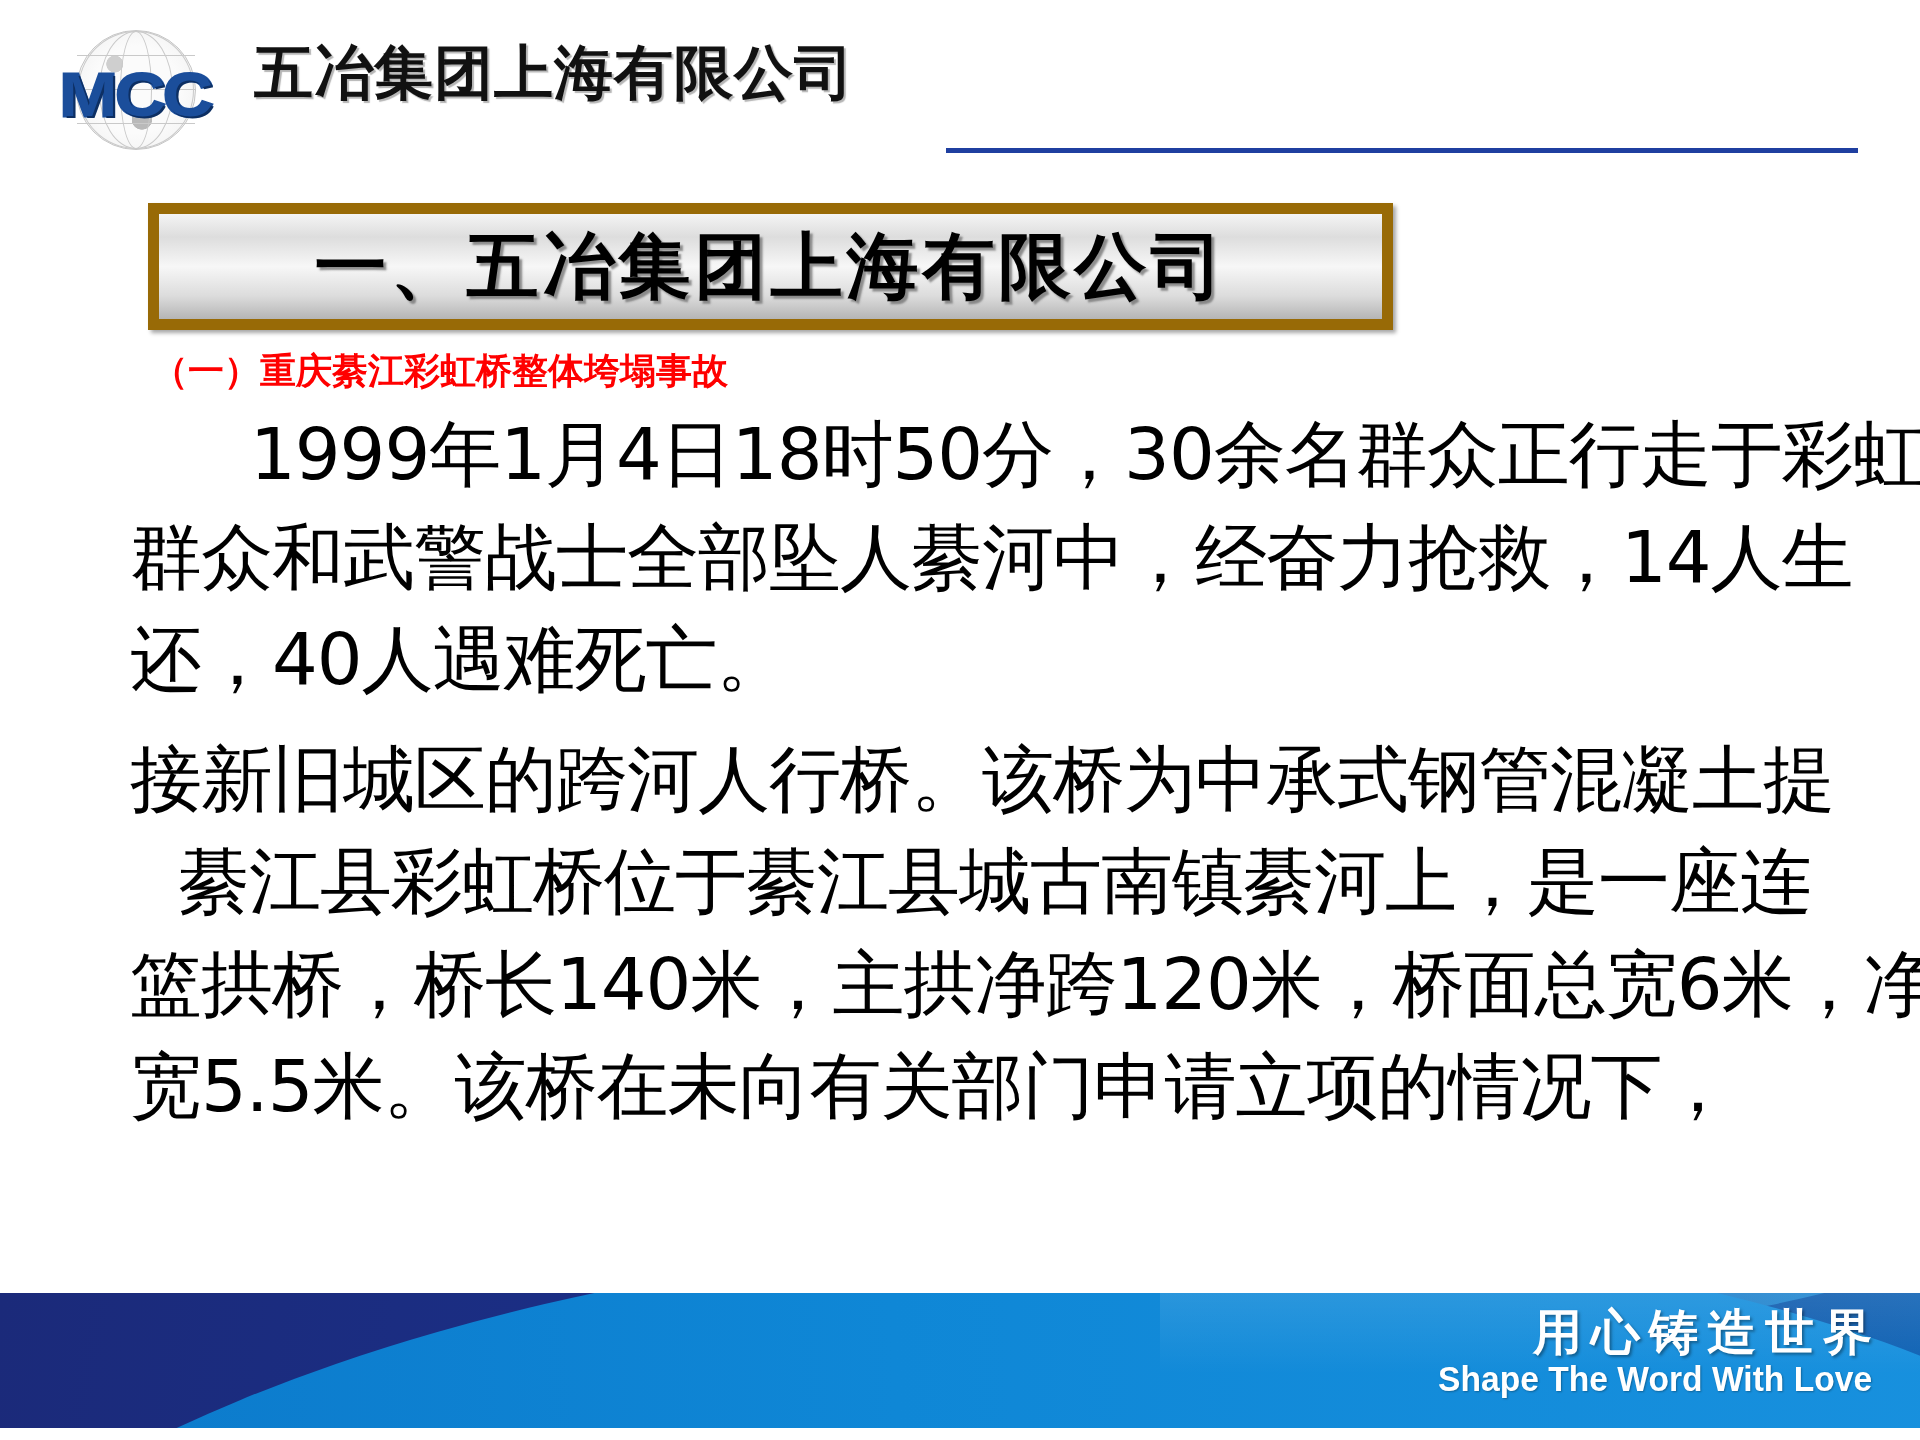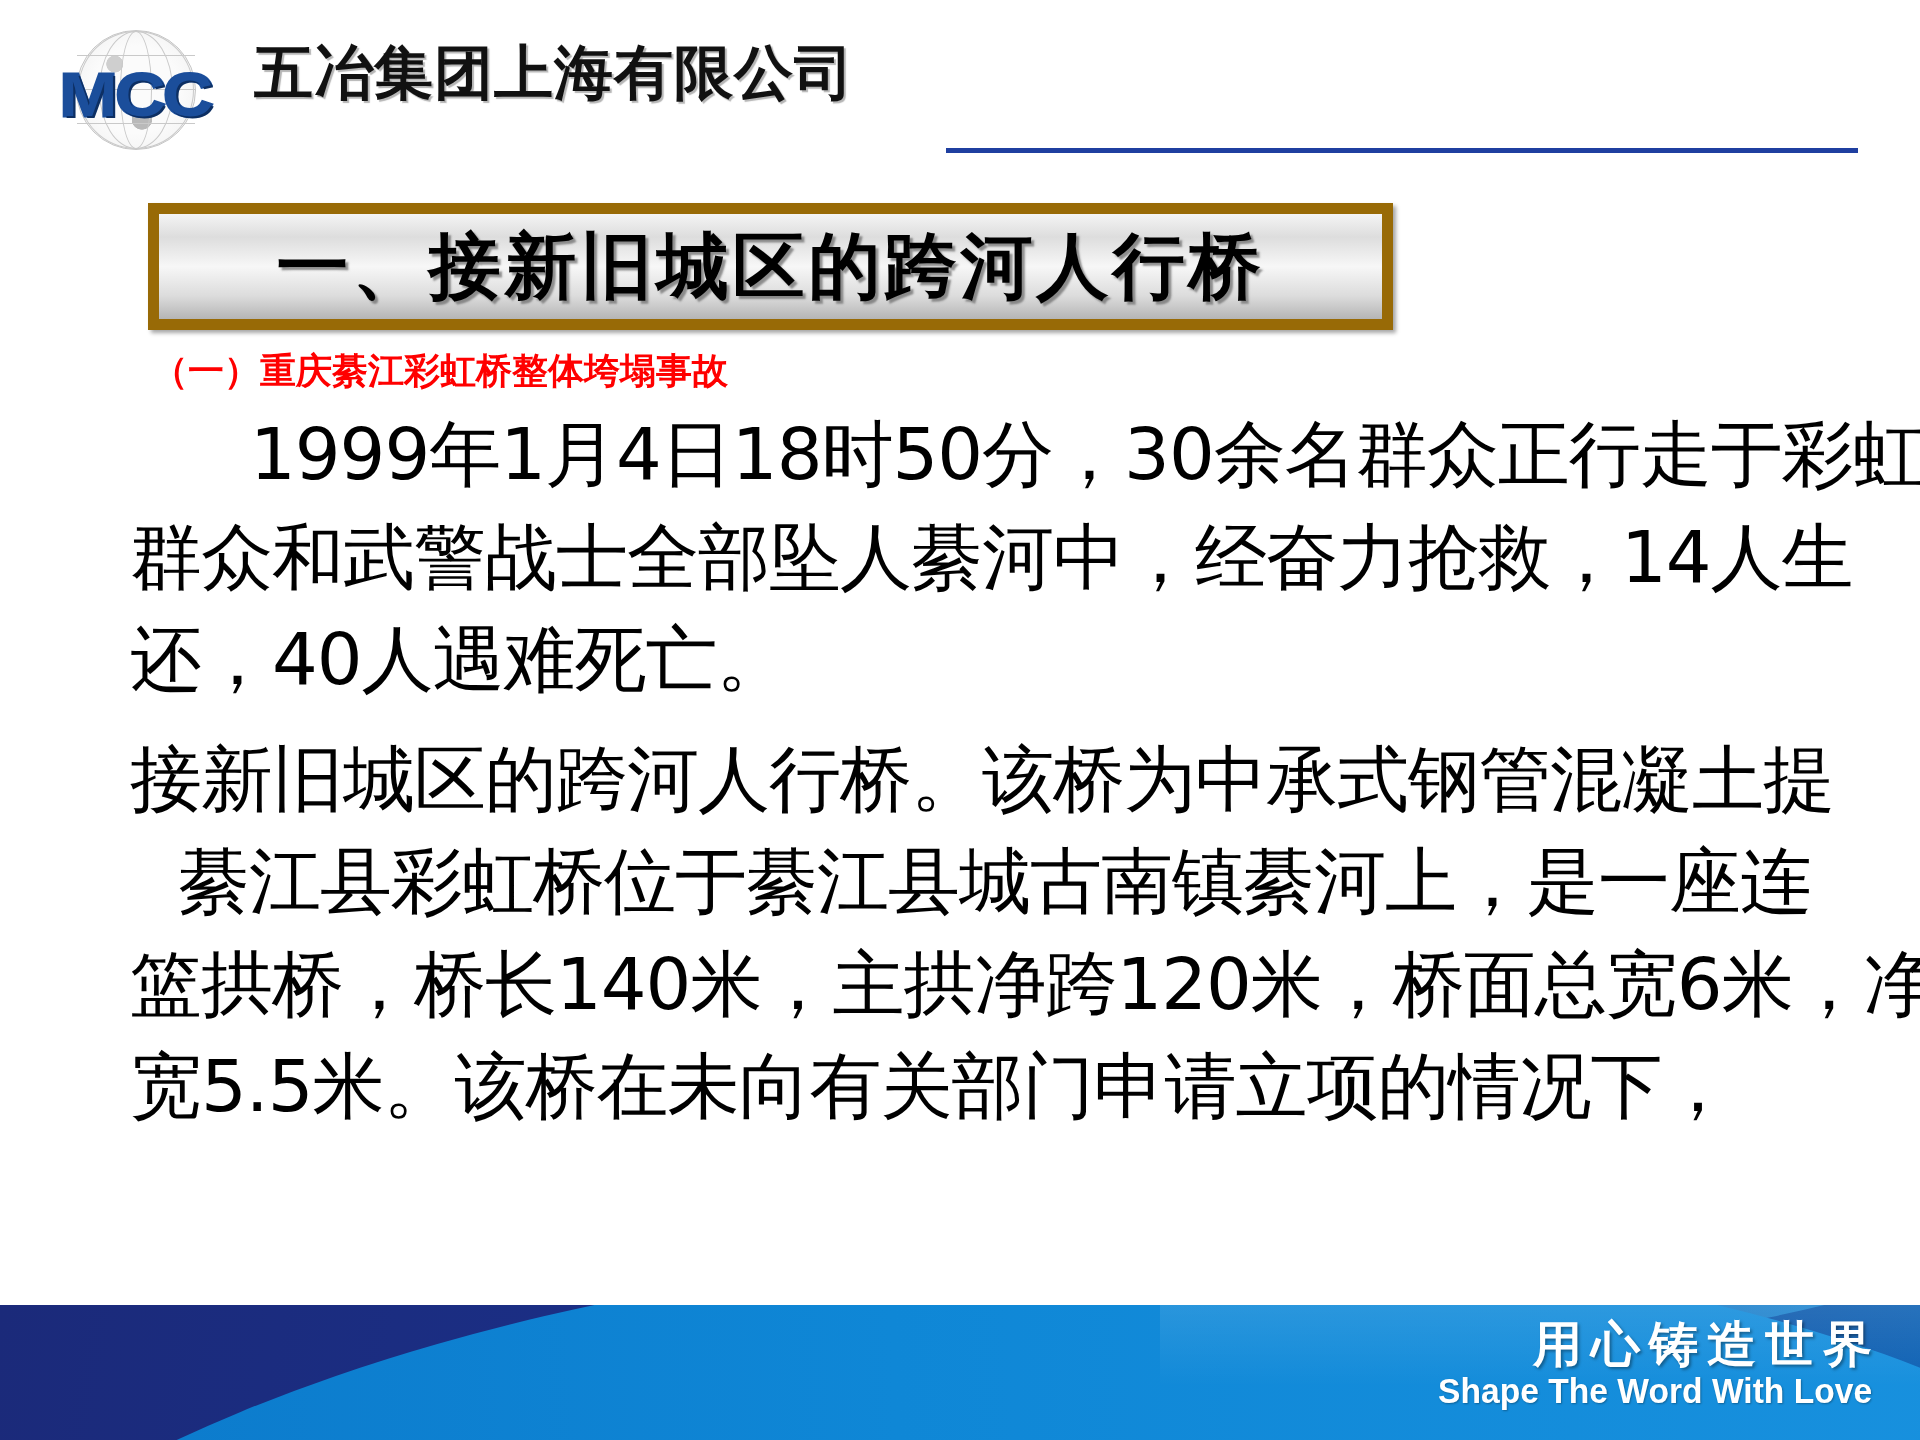--- a/index.html
+++ b/index.html
@@ -168,21 +168,21 @@
   }
   .para .ln { display: block; }
   .para .ln.indent { padding-left: 120px; }
   .para .ln.indent-sm { padding-left: 48px; }
   .para.p2 { margin-top: 18px; }
 
   
   .footer {
     position: absolute;
     left: 0;
-    bottom: 0;
+    bottom: 12px;
     width: 1920px;
     height: 135px;
     overflow: hidden;
     background: linear-gradient(100deg, #1b2a7a 0%, #1b2f86 35%, #164b9e 68%, #0f63b5 100%);
   }
   .footer-wave-a {
     position: absolute;
     left: -200px;
     bottom: -330px;
     width: 2450px;
@@ -255,21 +255,21 @@
     </div>
     <div class="mcc-text">MCC</div>
   </div>
 
   <div class="company-name">五冶集团上海有限公司</div>
 
   <div class="header-rule"></div>
 </div>
 
 <div class="title-box">
-  <div class="title-text">一、接新旧城区的跨河人行桥</div>
+  <div class="title-text">一、五冶集团上海有限公司</div>
 </div>
 
 <div class="content">
 
   <div class="subtitle">（一）重庆綦江彩虹桥整体垮塌事故</div>
 
   <div class="para p1">
     <span class="ln indent">1999年1月4日18时50分，30余名群众正行走于彩虹</span>
     <span class="ln">群众和武警战士全部坠人綦河中，经奋力抢救，14人生</span>
     <span class="ln">还，40人遇难死亡。</span>

